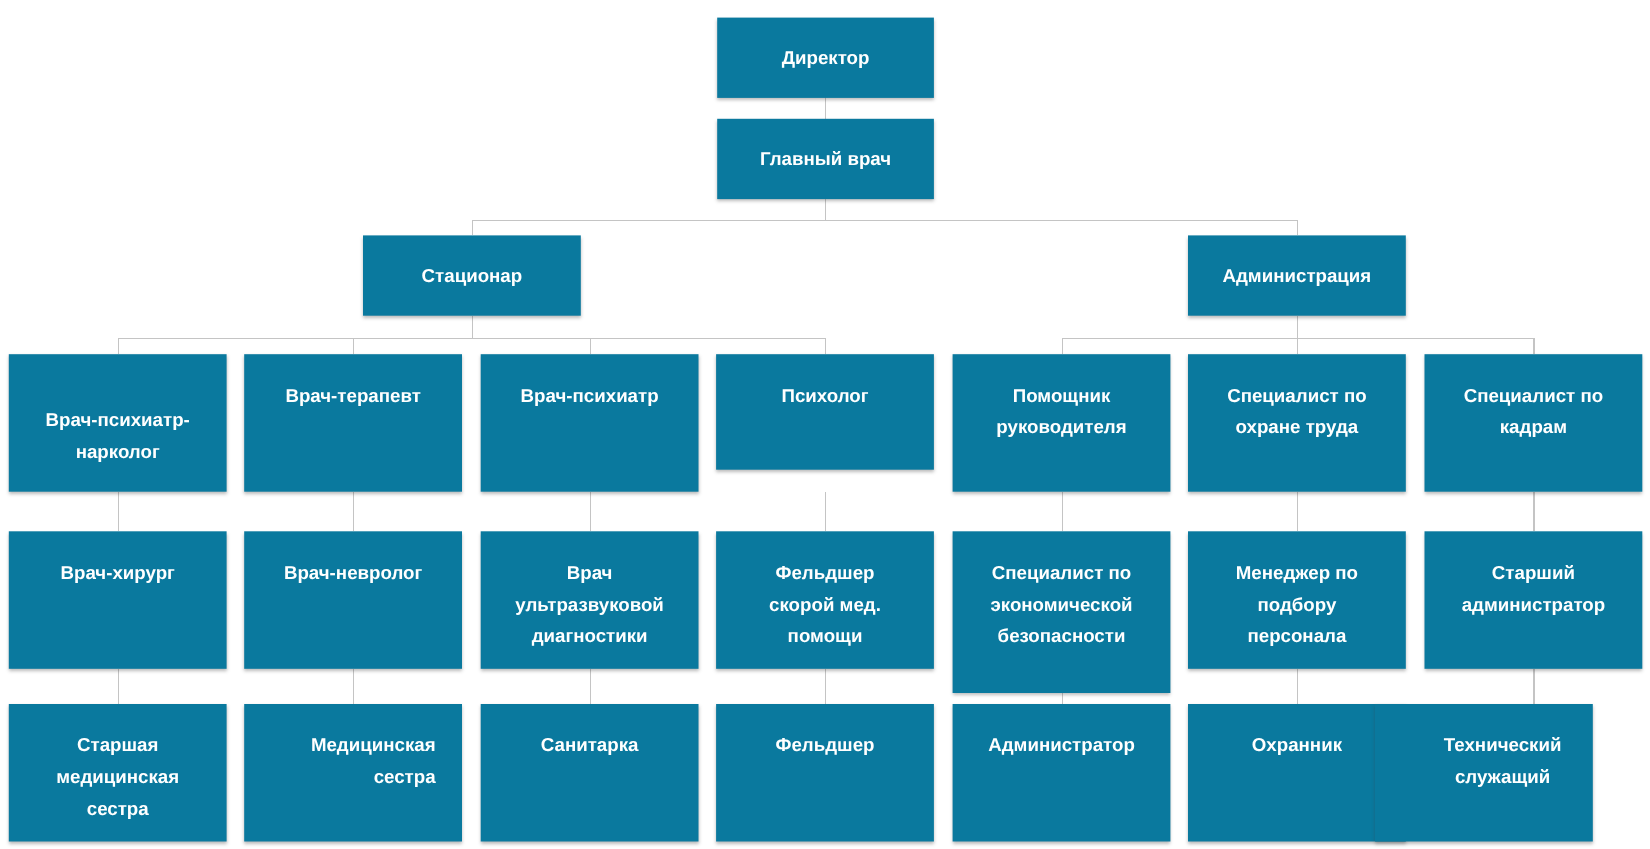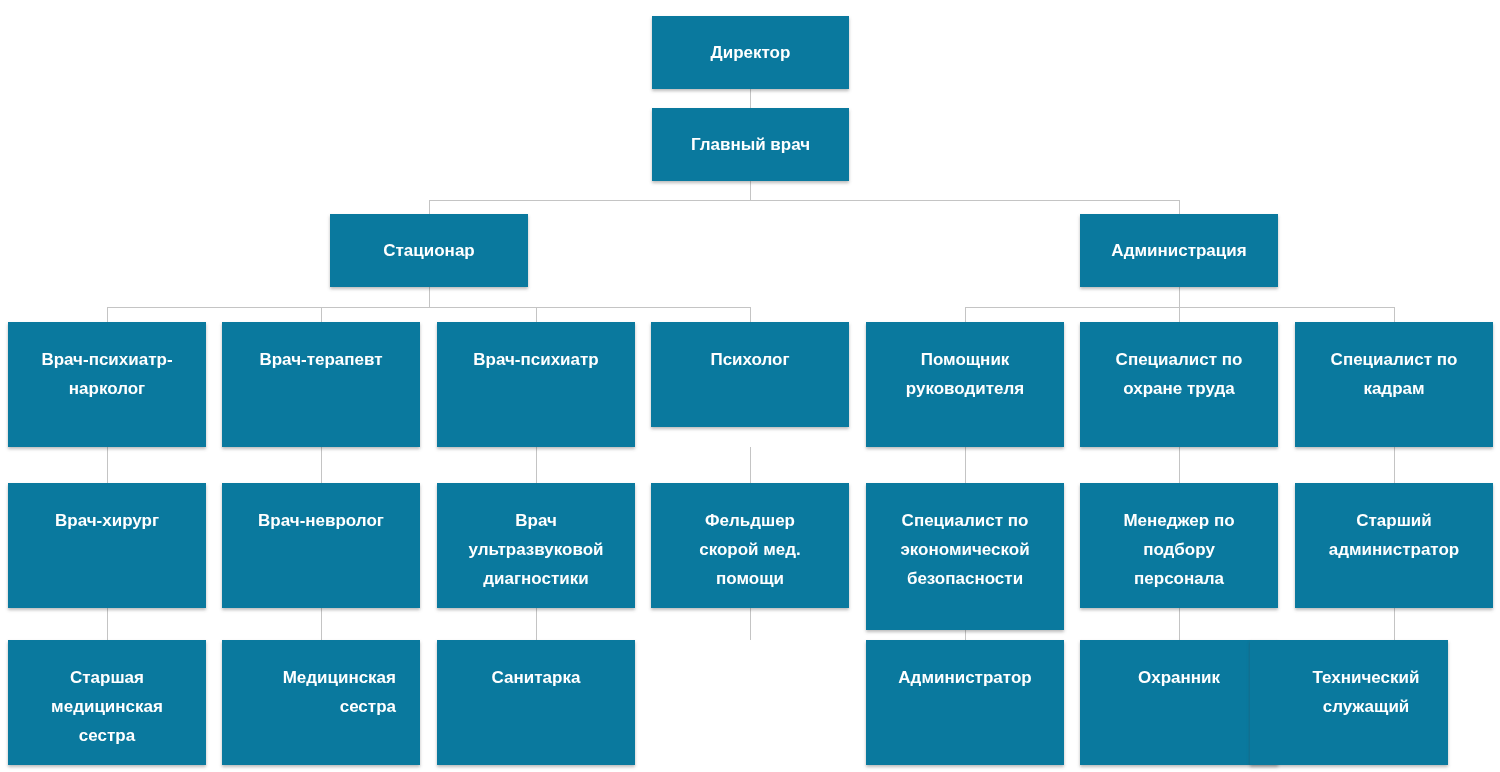--- a/index.html
+++ b/index.html
@@ -95,21 +95,21 @@
   </div>
 
   <div class="node node--header" style="left:330px; top:214px; width:198px; height:73px;">
     <span class="label">Стационар</span>
   </div>
 
   <div class="node node--header" style="left:1080px; top:214px; width:198px; height:73px;">
     <span class="label">Администрация</span>
   </div>
 
-  <div class="node node--tall" style="left:8px; top:322px; width:198px; height:125px;">
+  <div class="node node--tall" style="left:8px; top:322px; width:198px; height:125px;justify-content:center;">
     <span class="label">Врач-психиатр-нарколог</span>
   </div>
   <div class="node node--tall" style="left:8px; top:483px; width:198px; height:125px;">
     <span class="label">Врач-хирург</span>
   </div>
   <div class="node node--tall" style="left:8px; top:640px; width:198px; height:125px;">
     <span class="label">Старшая медицинская сестра</span>
   </div>
 
   <div class="node node--tall" style="left:222px; top:322px; width:198px; height:125px;">
@@ -131,20 +131,23 @@
   <div class="node node--tall" style="left:437px; top:640px; width:198px; height:125px;">
     <span class="label">Санитарка</span>
   </div>
 
   <div class="node node--tall" style="left:651px; top:322px; width:198px; height:105px;">
     <span class="label">Психолог</span>
   </div>
   <div class="node node--tall" style="left:651px; top:483px; width:198px; height:125px;">
     <span class="label">Фельдшер скорой мед. помощи</span>
   </div>
+  <div class="node node--tall" style="left:651px; top:640px; width:198px; height:125px;">
+    <span class="label">Фельдшер</span>
+  </div>
 
   <div class="node node--tall" style="left:866px; top:322px; width:198px; height:125px;align-items:center;">
     <span class="label">Помощник руководителя</span>
   </div>
   <div class="node node--tall" style="left:866px; top:483px; width:198px; height:147px;">
     <span class="label">Специалист по экономической безопасности</span>
   </div>
   <div class="node node--tall" style="left:866px; top:640px; width:198px; height:125px;">
     <span class="label">Администратор</span>
   </div>

